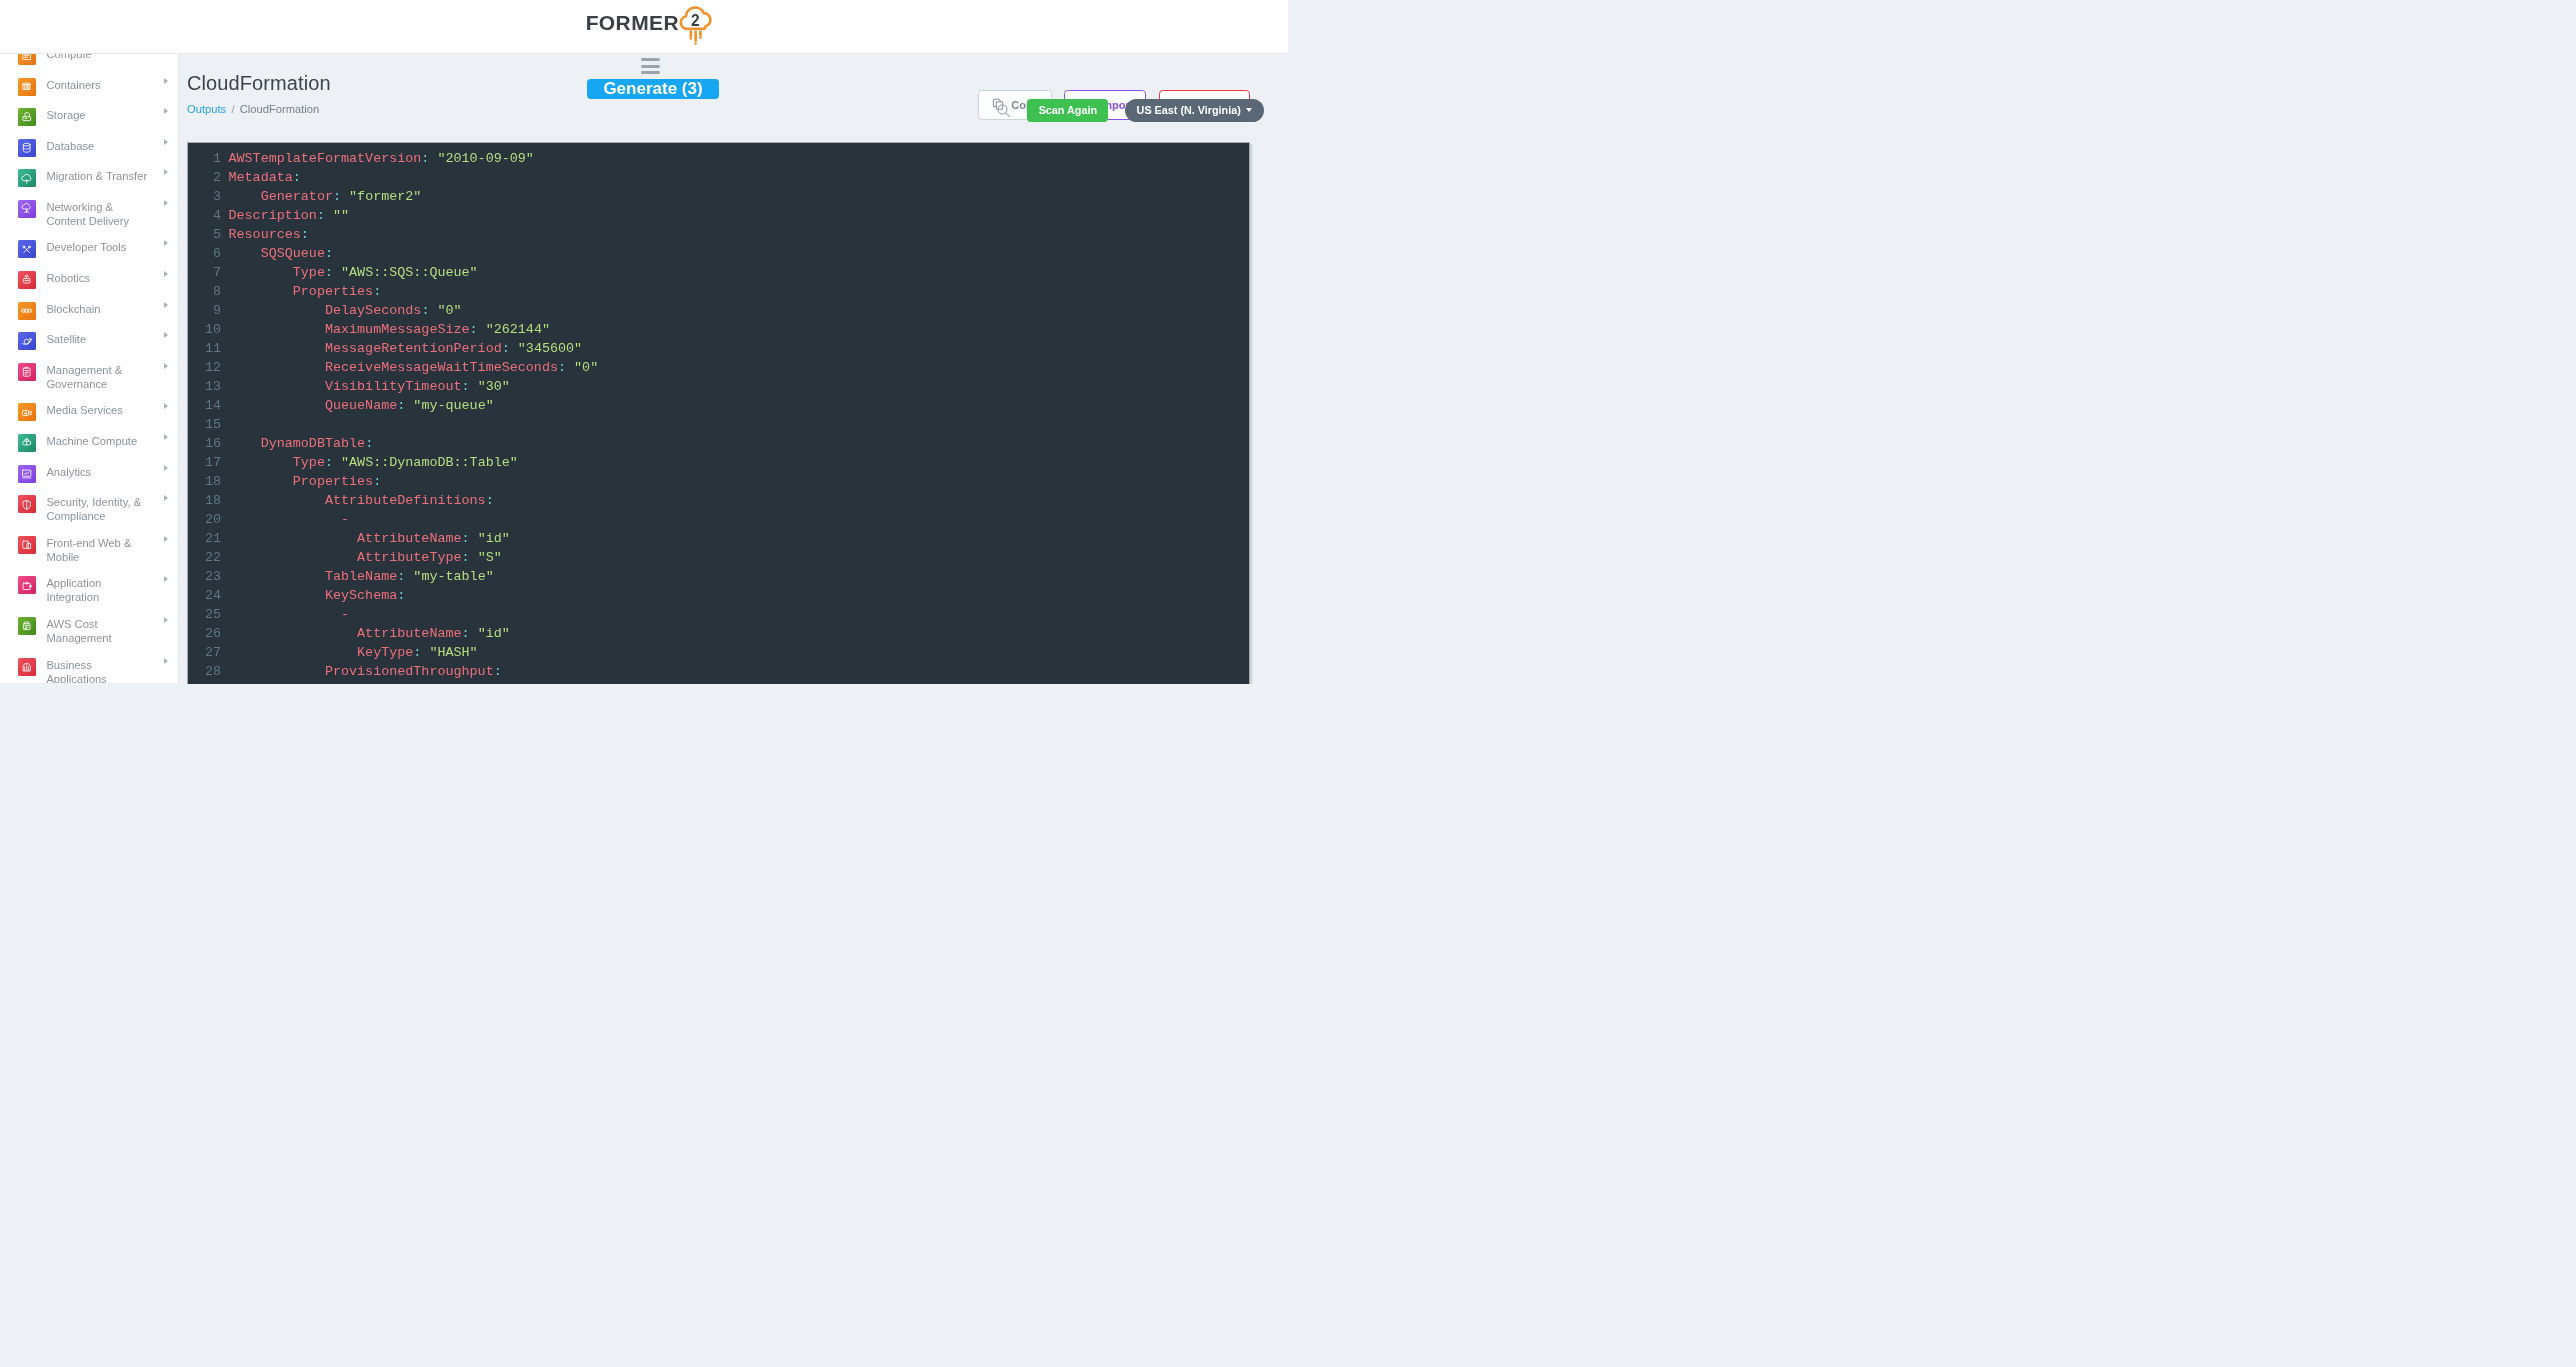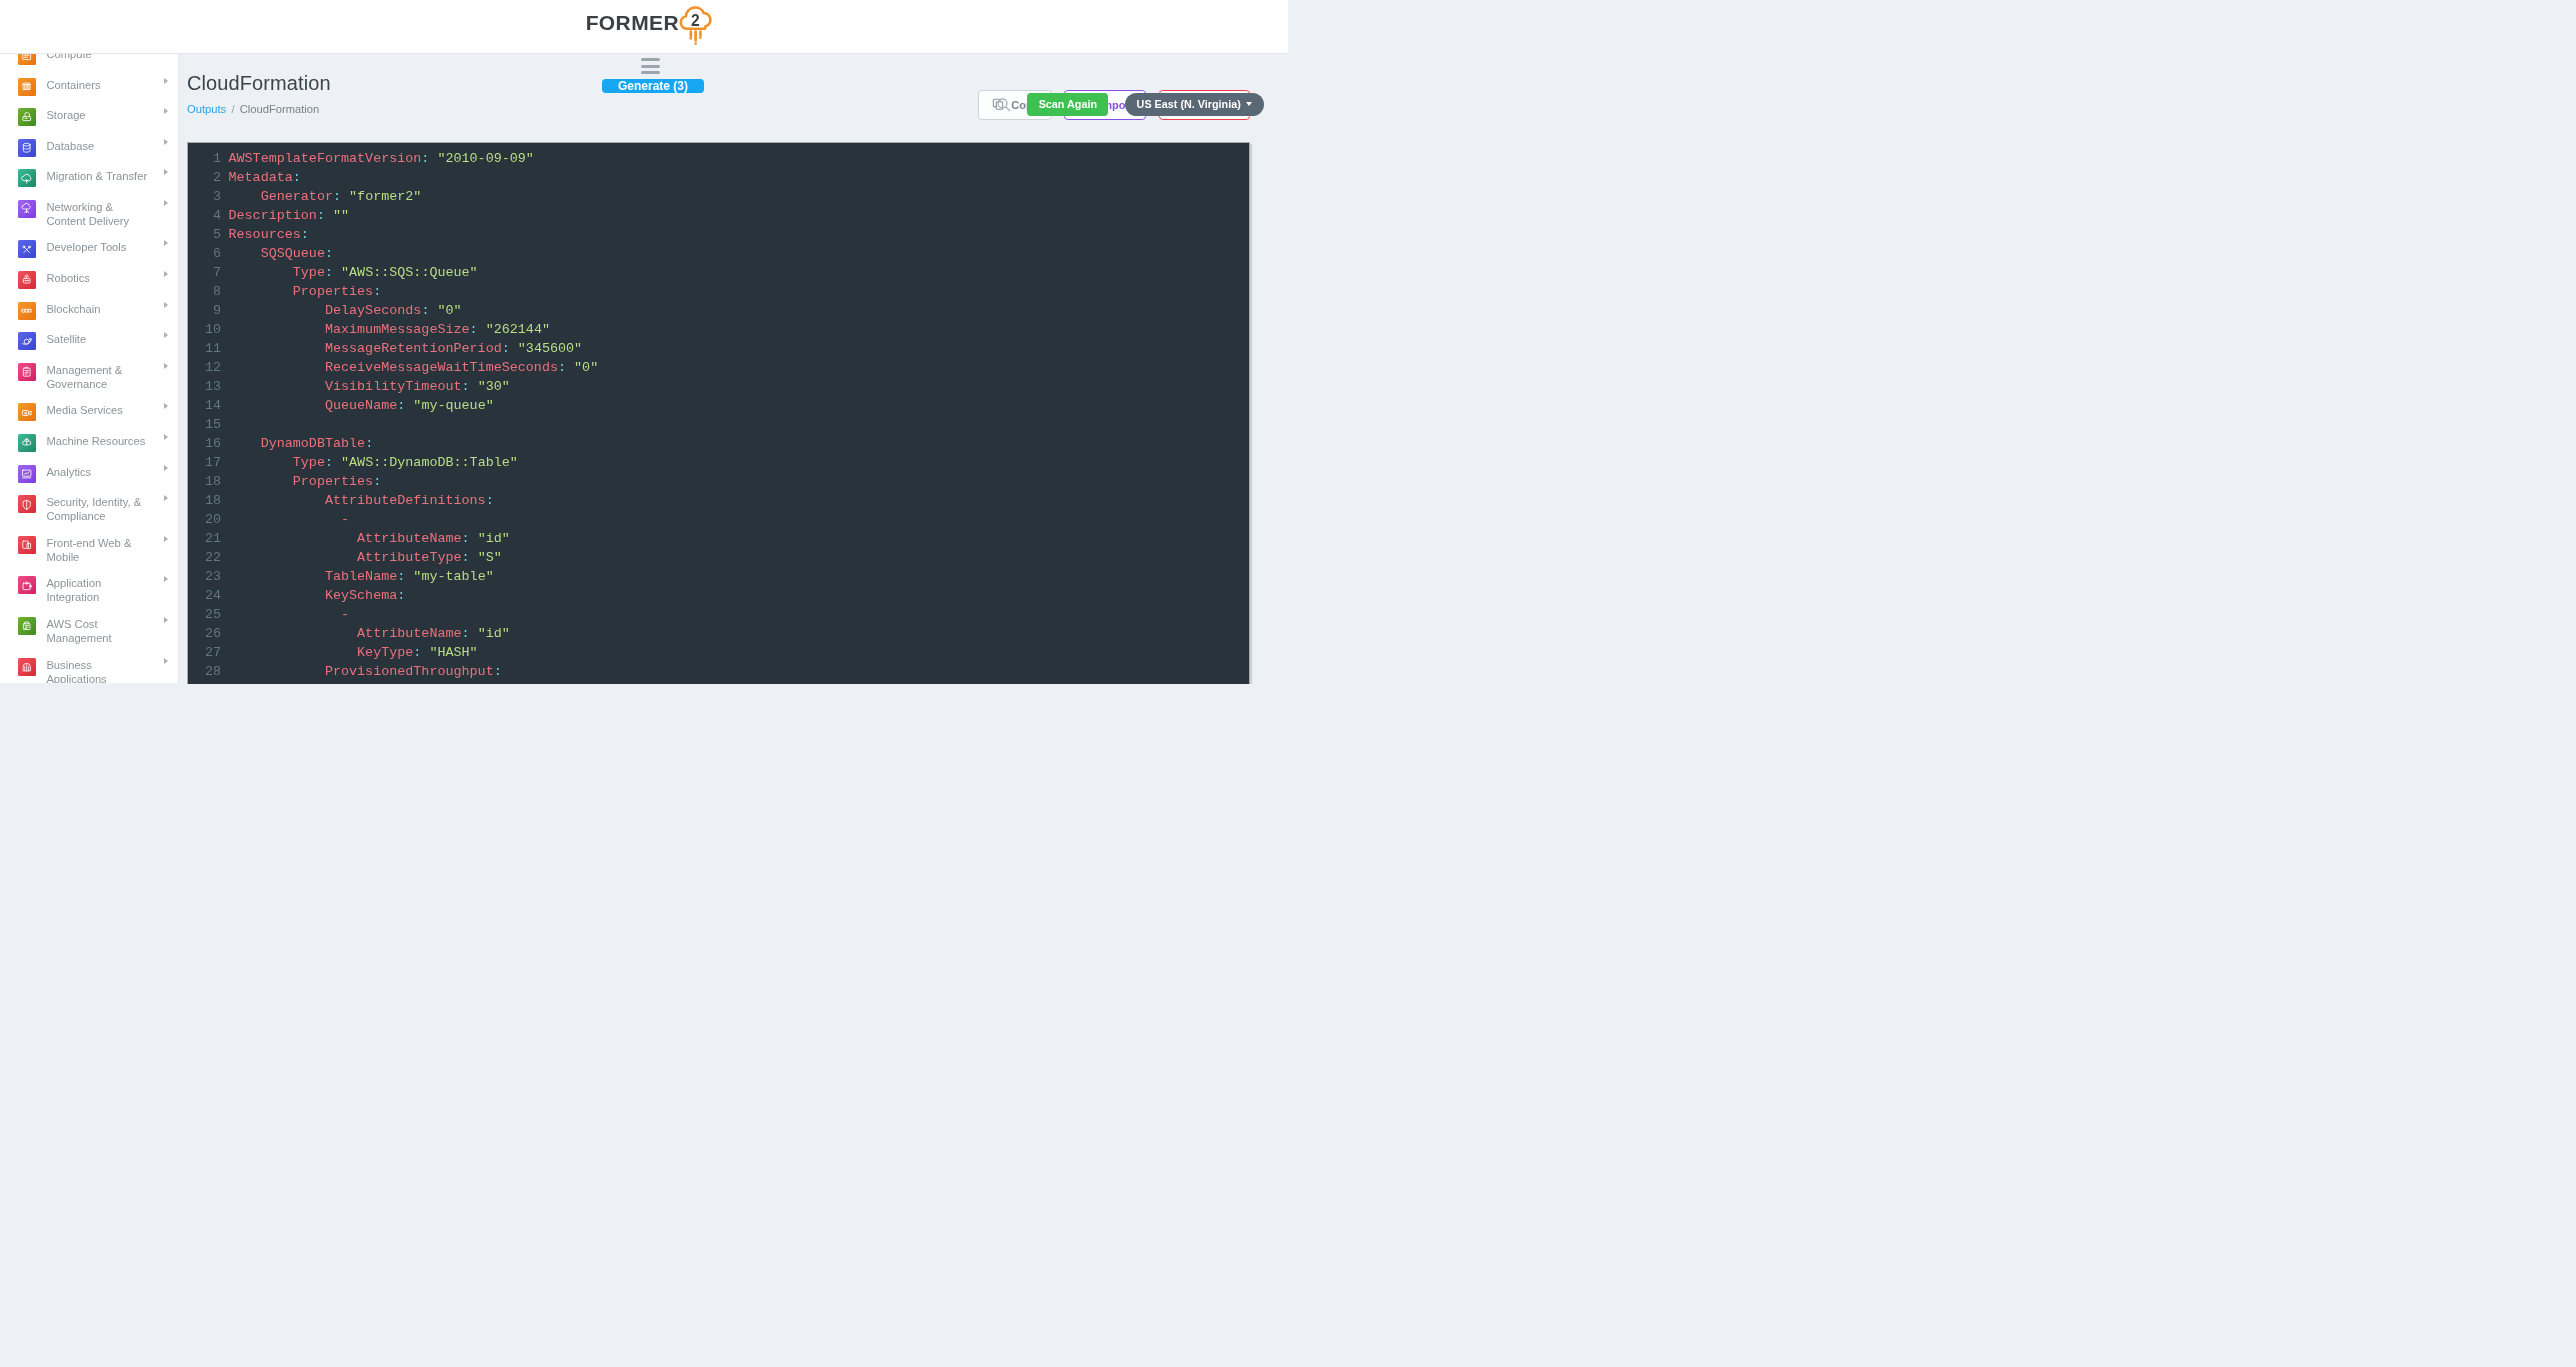--- a/index.html
+++ b/index.html
@@ -7,21 +7,21 @@
   body { font-family:"Liberation Sans", sans-serif; background:#edf0f4; position:relative; }
 
   
   .header { position:absolute; top:0; left:0; width:1288px; height:54px; background:#ffffff;
             border-bottom:0.7px solid #e5e8eb; display:flex; align-items:center; z-index:30;flex-direction:column; }
   .logo { display:flex; align-items:flex-start; margin-left:11.2px; cursor:pointer; }
   .logo-text { font-size:21px; font-weight:800; letter-spacing:0.4px; color:#3b4045; line-height:45px; }
   .logo-cloud { margin-left:-1.5px; margin-top:4.5px; }
   .hamburger { margin-left:13.4px; display:flex; flex-direction:column; gap:3.7px; cursor:pointer; padding:4.5px; }
   .hamburger .bar { width:18.6px; height:3px; border-radius:1.5px; background:#9aa5ad; }
-  .btn-generate { margin-left:18px; background:#17a7f2; color:#fff; font-size:12px; font-weight:700;
+  .btn-generate { margin-left:18px; background:#17a7f2; color:#fff; font-size:17px; font-weight:700;
                   border:none; border-radius:3.7px; padding:0 16.4px; height:30px; cursor:pointer; }
   .header-right { margin-left:auto; display:flex; align-items:center; margin-right:24px; gap:16.4px; }
   .search-btn { background:none; border:none; cursor:pointer; display:flex; align-items:center; }
   .btn-scan { background:#3fc152; color:#fff; font-size:10.8px; font-weight:700; border:none;
               border-radius:3.7px; padding:0 11.2px; height:23px; cursor:pointer; }
   .btn-region { background:#5a6875; color:#fff; font-size:10.8px; font-weight:700; border:none;
                 border-radius:12px; padding:0 12px; height:23px; cursor:pointer;
                 display:flex; align-items:center; gap:5.2px; }
   .caret-down { width:0; height:0; border-left:3.7px solid transparent; border-right:3.7px solid transparent;
                 border-top:4.5px solid #fff; display:inline-block; }
@@ -244,21 +244,21 @@
         <span class="side-label">Media Services</span>
         <span class="chev"></span>
       </li>
       <li>
         <span class="sq teal">
           <svg viewBox="0 0 24 24" fill="none" stroke="#ffffff" stroke-width="1.5" stroke-linecap="round" stroke-linejoin="round">
             <path d="M12 5a4 4 0 0 0-4 4 3.5 3.5 0 0 0 .3 7H15.7a3.5 3.5 0 0 0 .3-7 4 4 0 0 0-4-4z"></path>
             <path d="M12 5.5V16M9 9.5h6"></path>
           </svg>
         </span>
-        <span class="side-label">Machine Resources</span>
+        <span class="side-label">Machine Compute</span>
         <span class="chev"></span>
       </li>
       <li>
         <span class="sq purple">
           <svg viewBox="0 0 24 24" fill="none" stroke="#ffffff" stroke-width="1.5" stroke-linecap="round" stroke-linejoin="round">
             <rect x="4.5" y="5.5" width="15" height="11" rx="1"></rect>
             <path d="M7.5 13.5l3-3 2.5 2 3.5-4M4.5 19.5h15"></path>
           </svg>
         </span>
         <span class="side-label">Analytics</span>

